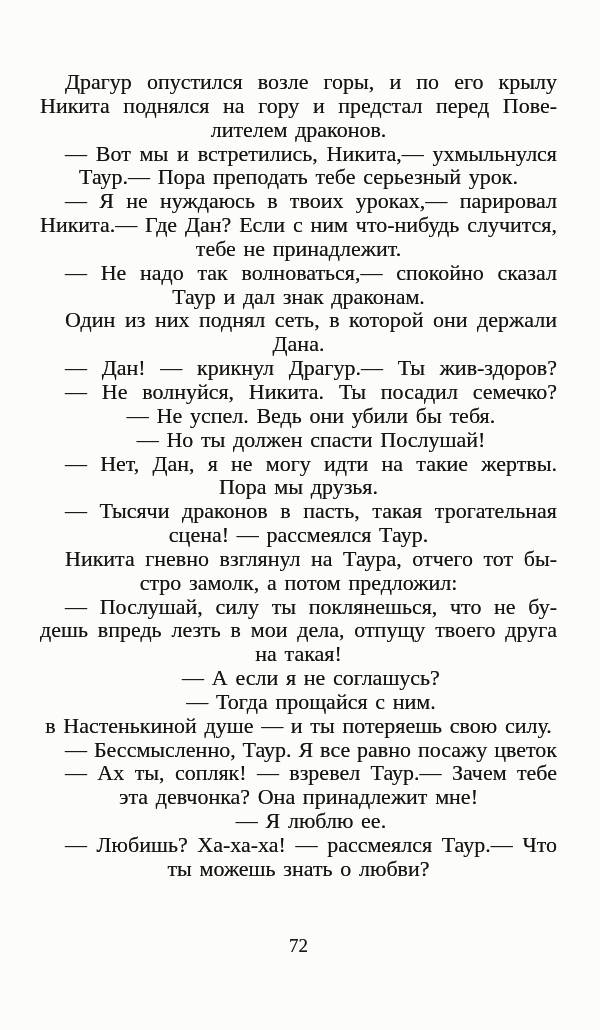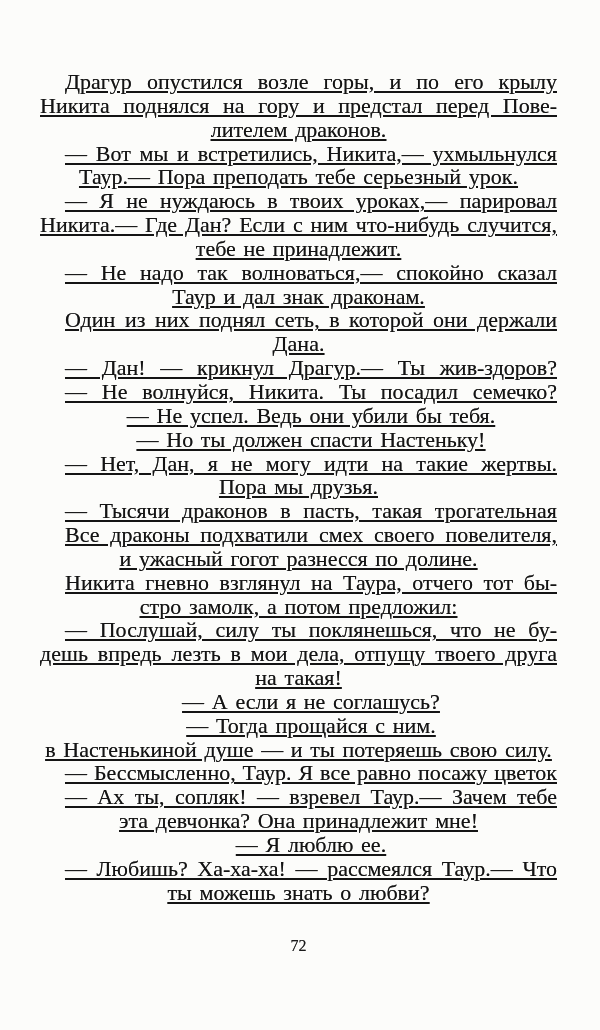--- a/index.html
+++ b/index.html
@@ -25,21 +25,21 @@
     position: absolute;
     left: 40px;
     top: 70px;
     width: 517px;
     font-size: 22px;
     line-height: 23.85px;
     color: #141414;
     
     text-shadow: 0 0 0.6px rgba(15,15,15,0.65);
   }
-  .paragraph { margin: 0; padding: 0; text-decoration: underline; }
+  .paragraph { margin: 0; padding: 0; }
   .line {
     height: 23.85px;
     margin: 0;
     padding: 0;
   }
   .line.justify {
     text-align: justify;
     text-align-last: justify;
   }
   .line.left {
@@ -49,21 +49,21 @@
   }
   .line.indent {
     text-indent: 25px;
   }
   .page-number {
     position: absolute;
     left: 40px;
     top: 934px;
     width: 517px;
     text-align: center;
-    font-size: 16px;
+    font-size: 19px;
     line-height: 24px;
     color: #1a1a1a;
     text-shadow: 0 0 0.5px rgba(15,15,15,0.6);
   }
 </style>
 </head>
 <body>
 
 <div class="page">
   <div class="text-block" id="text-block">
@@ -93,32 +93,29 @@
       <div class="paragraph">
         <div class="line justify indent">— Дан! — крикнул Драгур.— Ты жив-здоров?</div>
       </div>
       <div class="paragraph">
         <div class="line justify indent">— Не волнуйся, Никита. Ты посадил семечко?</div>
       </div>
       <div class="paragraph">
         <div class="line left indent">— Не успел. Ведь они убили бы тебя.</div>
       </div>
       <div class="paragraph">
-        <div class="line left indent">— Но ты должен спасти Настеньку!</div>
+        <div class="line left indent">— Но ты должен спасти Послушай!</div>
       </div>
       <div class="paragraph">
         <div class="line justify indent">— Нет, Дан, я не могу идти на такие жертвы.</div>
         <div class="line left">Пора мы друзья.</div>
       </div>
       <div class="paragraph">
         <div class="line justify indent">— Тысячи драконов в пасть, такая трогательная</div>
-      </div>
-      <div class="paragraph">
-        <div class="line justify indent">Все драконы подхватили смех своего повелителя,</div>
-        <div class="line left">и ужасный гогот разнесся по долине.</div>
+        <div class="line left">сцена! — рассмеялся Таур.</div>
       </div>
       <div class="paragraph">
         <div class="line justify indent">Никита гневно взглянул на Таура, отчего тот бы-</div>
         <div class="line left">стро замолк, а потом предложил:</div>
       </div>
       <div class="paragraph">
         <div class="line justify indent">— Послушай, силу ты поклянешься, что не бу-</div>
         <div class="line justify">дешь впредь лезть в мои дела, отпущу твоего друга</div>
         <div class="line left">на такая!</div>
       </div>

